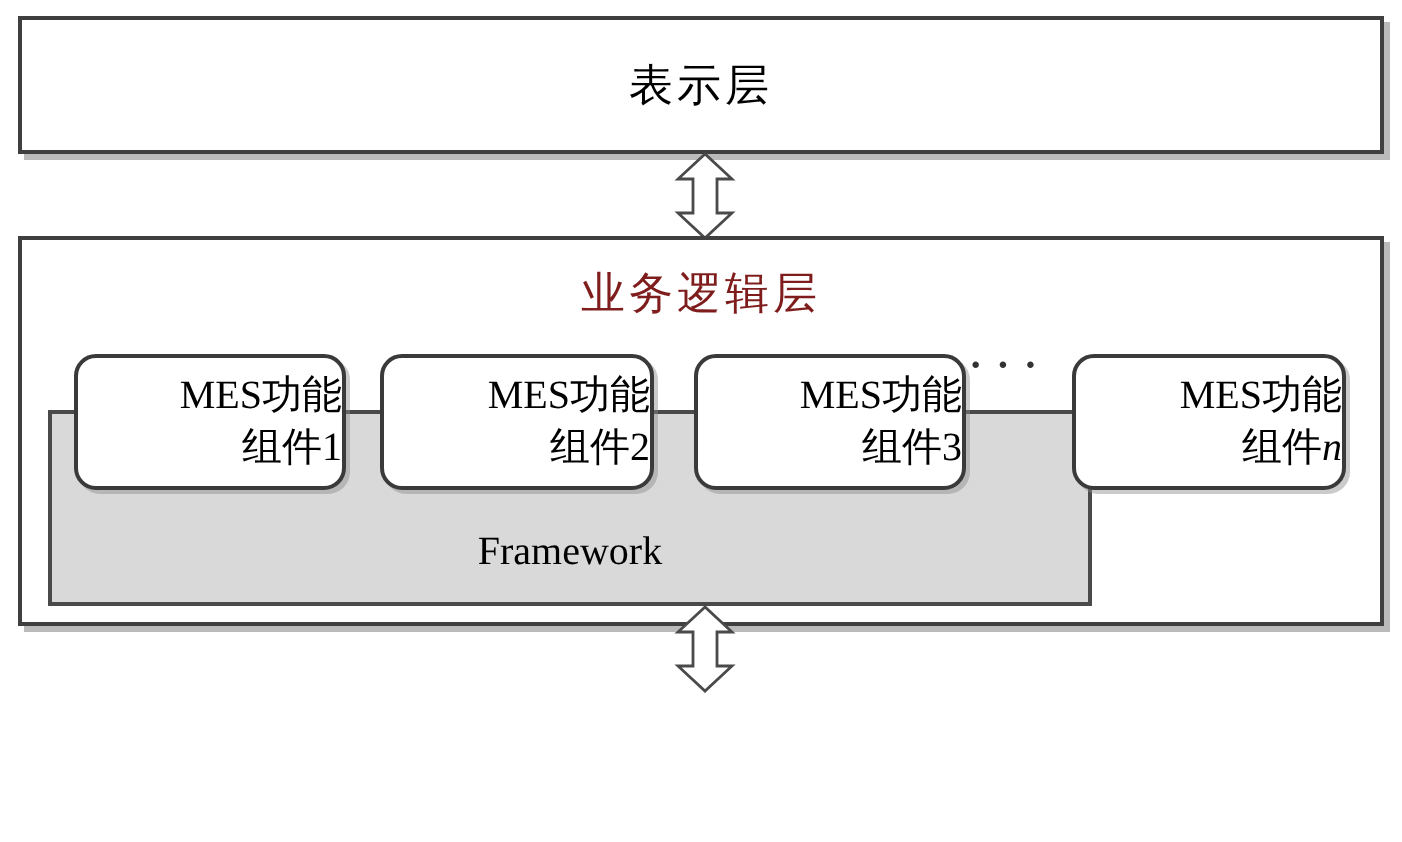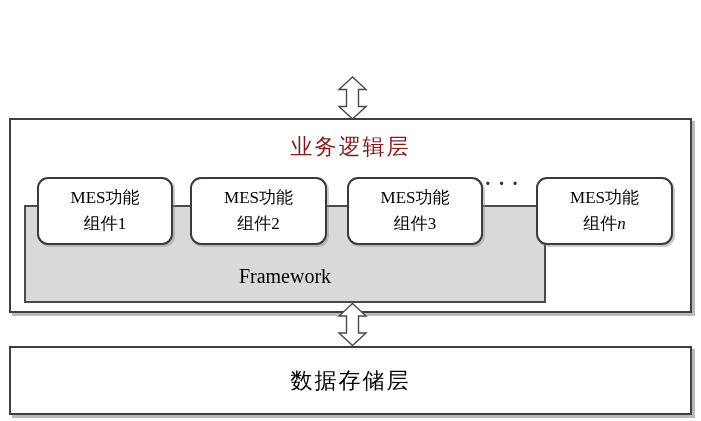--- a/index.html
+++ b/index.html
@@ -43,23 +43,23 @@
     text-align:center;
     font-size:20px;color:#000;
   }
   .comp-box{
     position:absolute;
     top:177px;height:68px;
     background:#ffffff;
     border:2px solid #3a3a3a;
     border-radius:11px;
     box-shadow:2px 2px 0 rgba(140,140,140,0.45);
-    display:flex;flex-direction:column;align-items:center;justify-content:center;
+    display:flex;flex-direction:column;align-items:flex-end;justify-content:center;
     box-sizing:border-box;
-    font-size:17px;line-height:26px;
+    font-size:20px;line-height:26px;
     color:#000;
   }
   #comp-1{left:37px;width:136px;}
   #comp-2{left:190px;width:137px;}
   #comp-3{left:347px;width:136px;}
   #comp-n{left:536px;width:137px;}
   .italic{font-style:italic;}
   #ellipsis{
     position:absolute;left:484px;top:172px;width:42px;
     text-align:center;
@@ -69,20 +69,23 @@
   .updown-arrow{position:absolute;width:37px;height:44px;}
   #arrow-top{left:334px;top:76px;}
   #arrow-bottom{left:334px;top:302px;height:45px;}
   .updown-arrow svg{display:block;width:100%;height:100%;}
 </style>
 </head>
 <body>
 
 <div id="canvas">
 
+  <div class="layer-box" id="presentation-box">
+    <span class="layer-label">表示层</span>
+  </div>
 
   <div class="updown-arrow" id="arrow-top">
     <svg viewBox="0 0 37 44" xmlns="http://www.w3.org/2000/svg">
       <polygon points="18.5,1 5,13.5 12.5,13.5 12.5,30.5 5,30.5 18.5,43 32,30.5 24.5,30.5 24.5,13.5 32,13.5" fill="#ffffff" stroke="#4a4a4a" stroke-width="1.4" stroke-linejoin="miter"></polygon>
     </svg>
   </div>
 
   <div class="layer-box" id="business-box">
     <div id="business-title">业务逻辑层</div>
   </div>
@@ -112,17 +115,14 @@
     <span>MES功能</span>
     <span><span>组件</span><span class="italic">n</span></span>
   </div>
 
   <div class="updown-arrow" id="arrow-bottom">
     <svg viewBox="0 0 37 44" xmlns="http://www.w3.org/2000/svg">
       <polygon points="18.5,1 5,13.5 12.5,13.5 12.5,30.5 5,30.5 18.5,43 32,30.5 24.5,30.5 24.5,13.5 32,13.5" fill="#ffffff" stroke="#4a4a4a" stroke-width="1.4" stroke-linejoin="miter"></polygon>
     </svg>
   </div>
 
-  <div class="layer-box" id="data-box">
-    <span class="layer-label">数据存储层</span>
-  </div>
 
 </div>
 
 </body></html>

